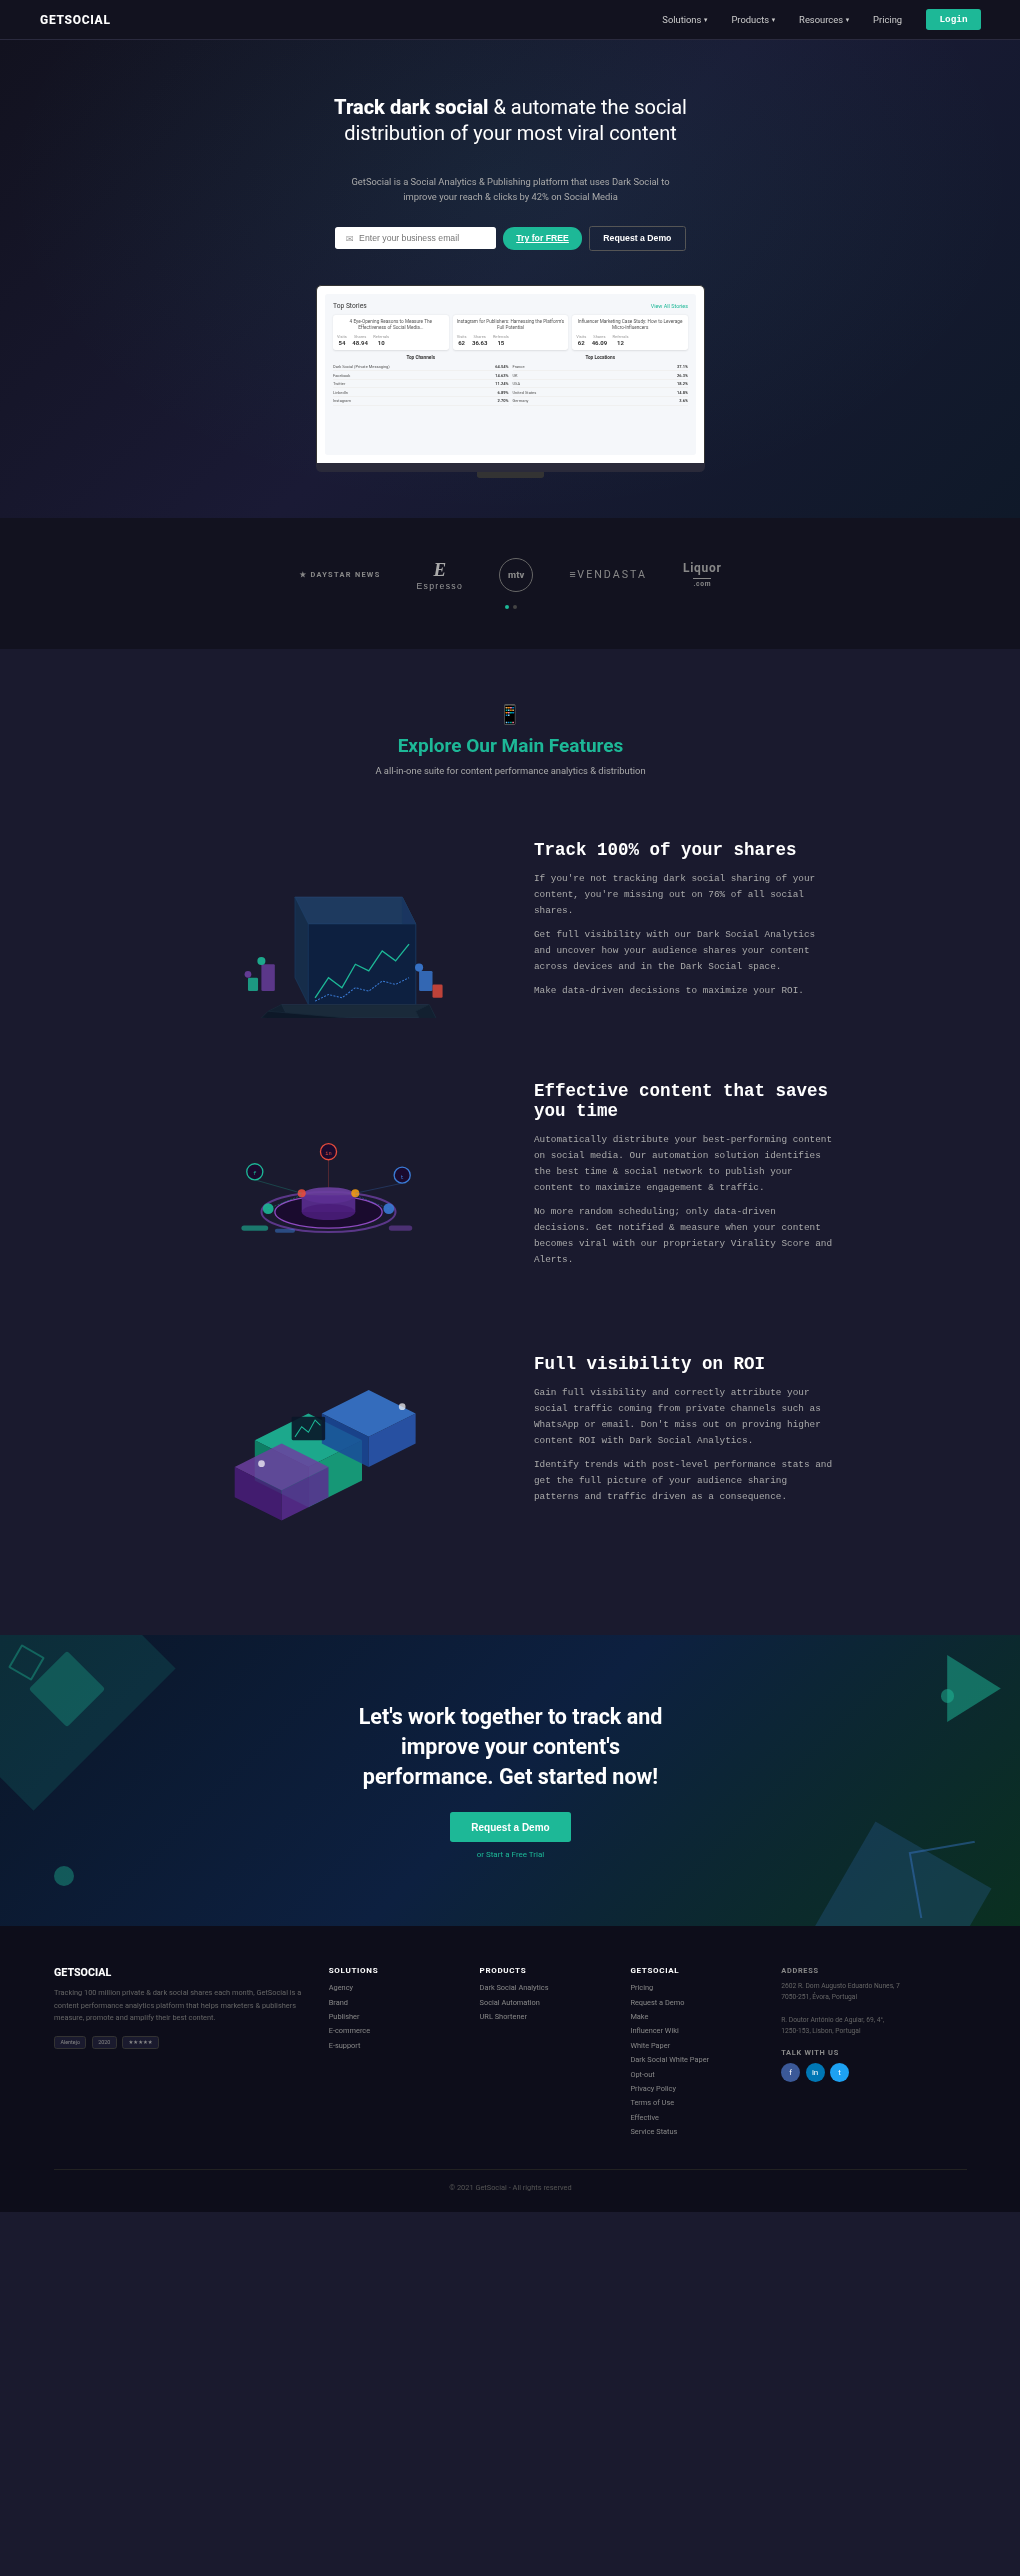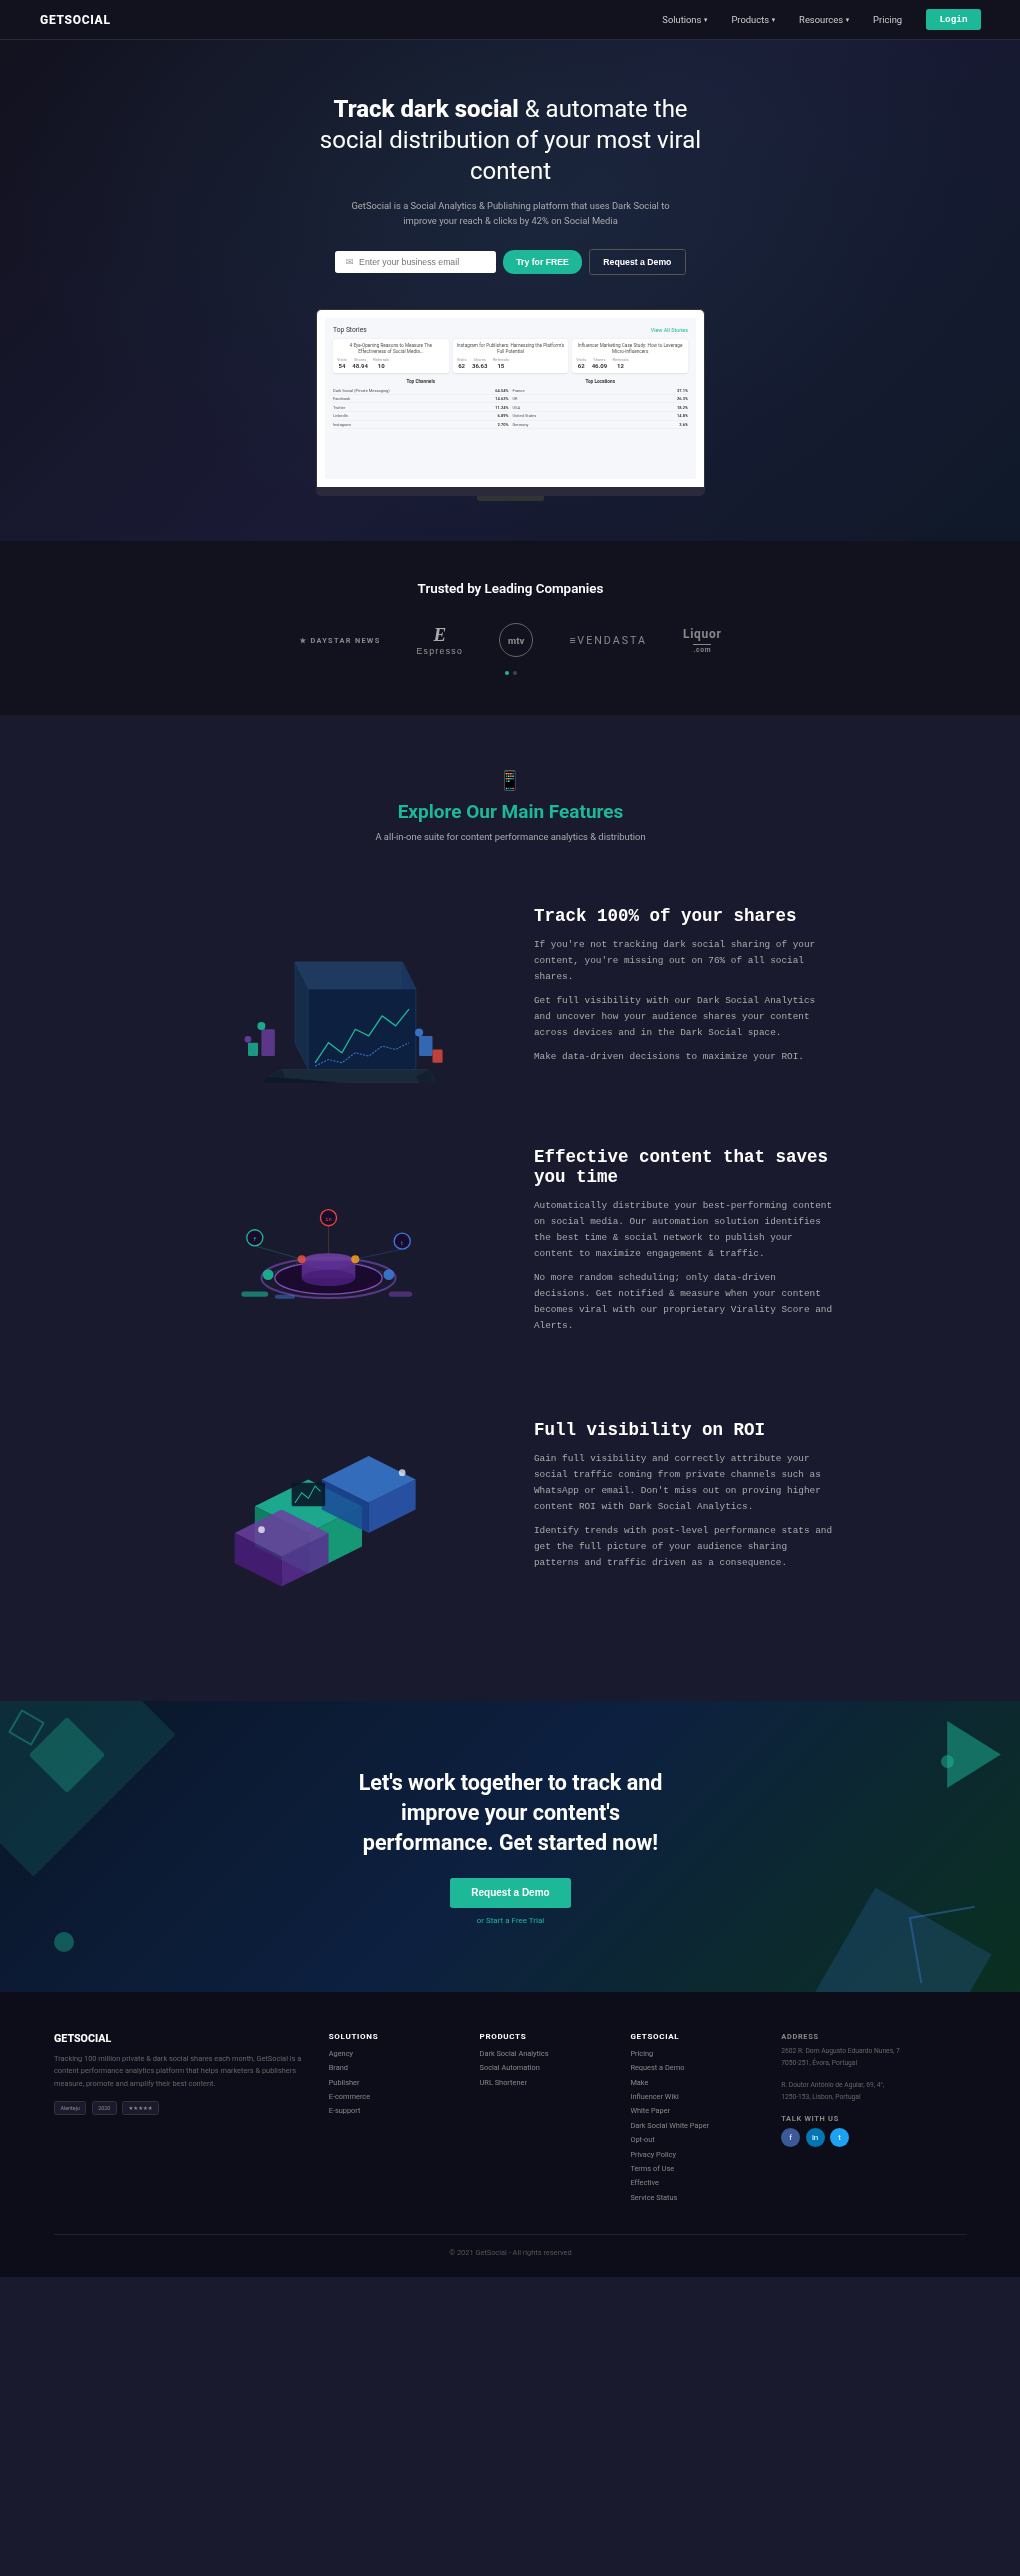--- a/index.html
+++ b/index.html
@@ -52,25 +52,25 @@
       position: relative;
       overflow: hidden;
     }
     .hero::before {
       content: '';
       position: absolute;
       top: 0; left: 0; right: 0; bottom: 0;
       background: radial-gradient(ellipse at 50% 30%, rgba(29,184,151,0.08) 0%, transparent 70%);
     }
     .hero h1 {
-      font-size: 24px;
+      font-size: 20px;
       font-weight: 400;
       line-height: 1.3;
       max-width: 403px;
-      margin: 0 auto 10px;
+      margin: 0 auto 28px;
       position: relative;
     }
     .hero h1 strong {
       font-weight: 800;
     }
     .hero-sub {
       color: #aaa;
       font-size: 9.4px;
       max-width: 322px;
       margin: 0 auto 21.5px;
@@ -107,20 +107,21 @@
     }
     .btn-try-free {
       background: #1db897;
       color: #fff;
       border: none;
       padding: 6.7px 13.4px;
       border-radius: 11px;
       font-size: 8.7px;
       cursor: pointer;
       font-weight: 600;
+      text-decoration: underline;
     }
     .btn-request-demo {
       background: transparent;
       color: #fff;
       border: 1.3px solid #555;
       padding: 6.7px 13.4px;
       border-radius: 2.7px;
       font-size: 8.7px;
       cursor: pointer;
       font-weight: 600;
@@ -607,21 +608,20 @@
           </div>
         </div>
       </div>
     </div>
     <div class="laptop-base"></div>
     <div class="laptop-stand"></div>
   </div>
 </section>
 
 <section class="trusted">
-  <h3 class="trusted-title">Trusted by Leading Companies</h3>
   <div class="logos-row">
     <div class="logo-item" style="font-size:7.4px;font-weight:700;color:#888;letter-spacing:1.3px;">
       ★ DAYSTAR NEWS
     </div>
     <div class="logo-espresso">
       <span style="font-size:19px;font-style:italic;">E</span>
       <span style="font-size:8.7px;display:block;color:#999;font-family:sans-serif;font-style:normal;font-weight:400;letter-spacing:1.3px;">Espresso</span>
     </div>
     <div class="logo-mtv">mtv</div>
     <div class="logo-item" style="font-size:10.7px;color:#888;font-weight:400;letter-spacing:2px;">

